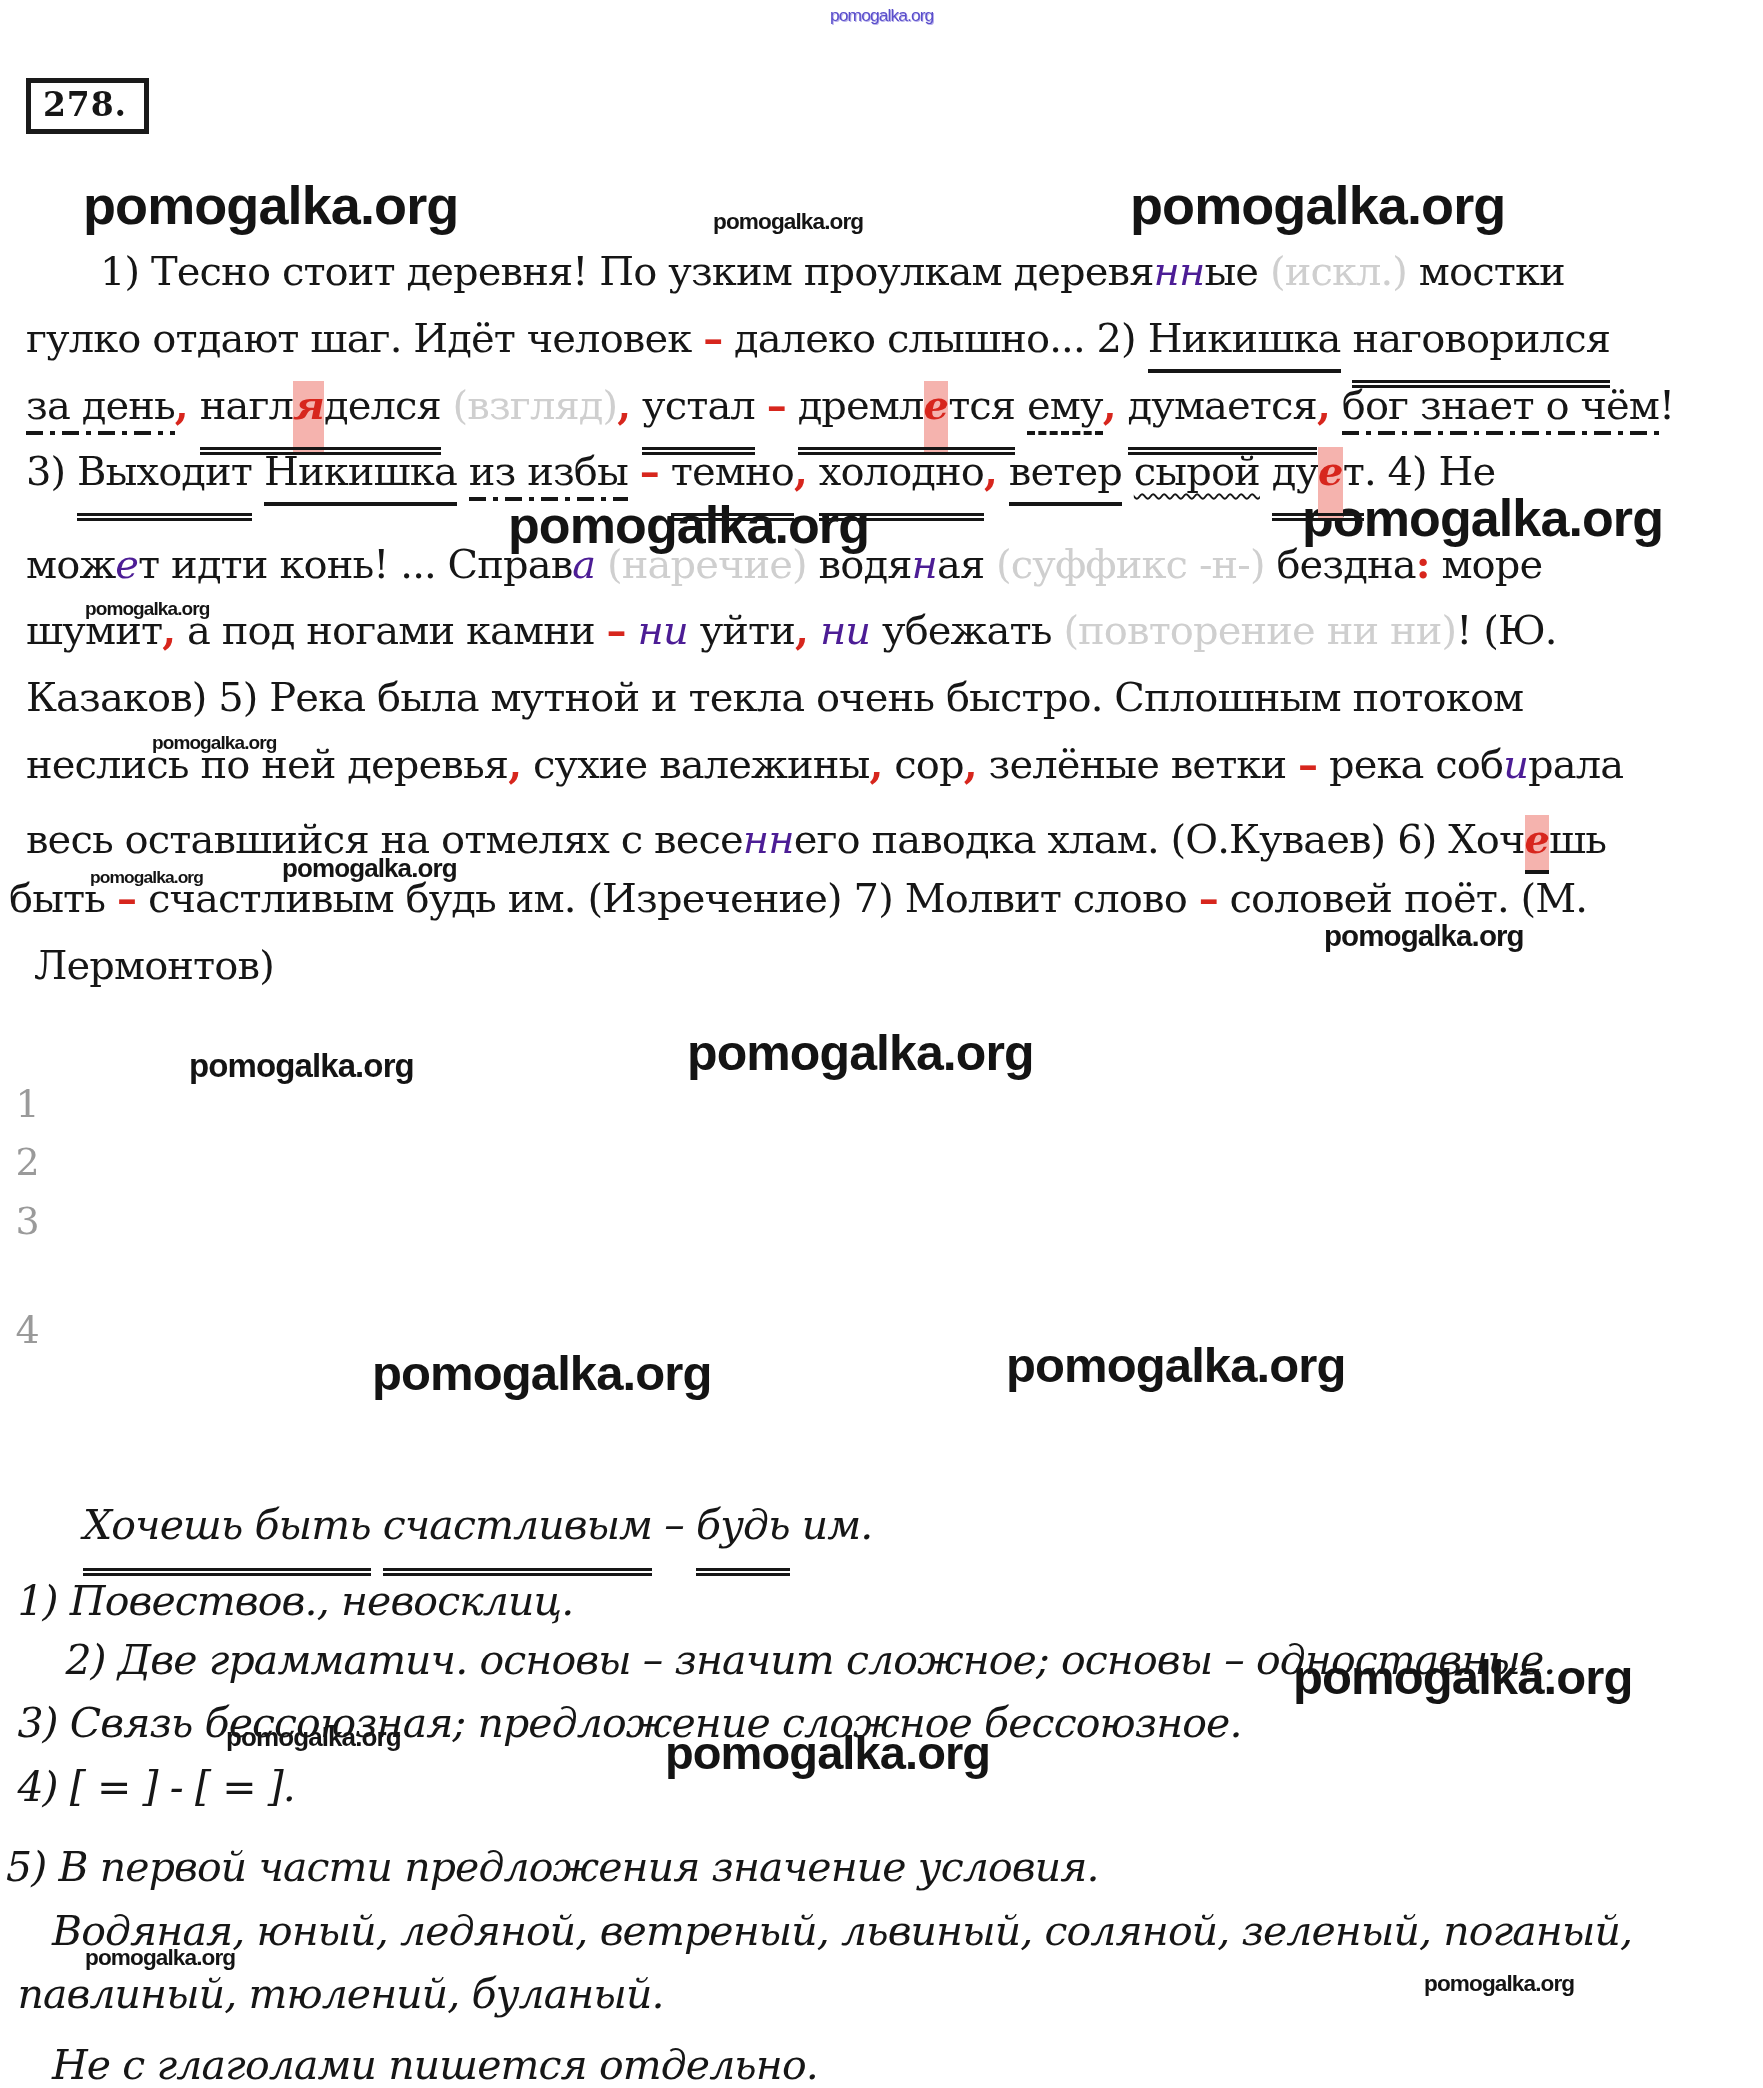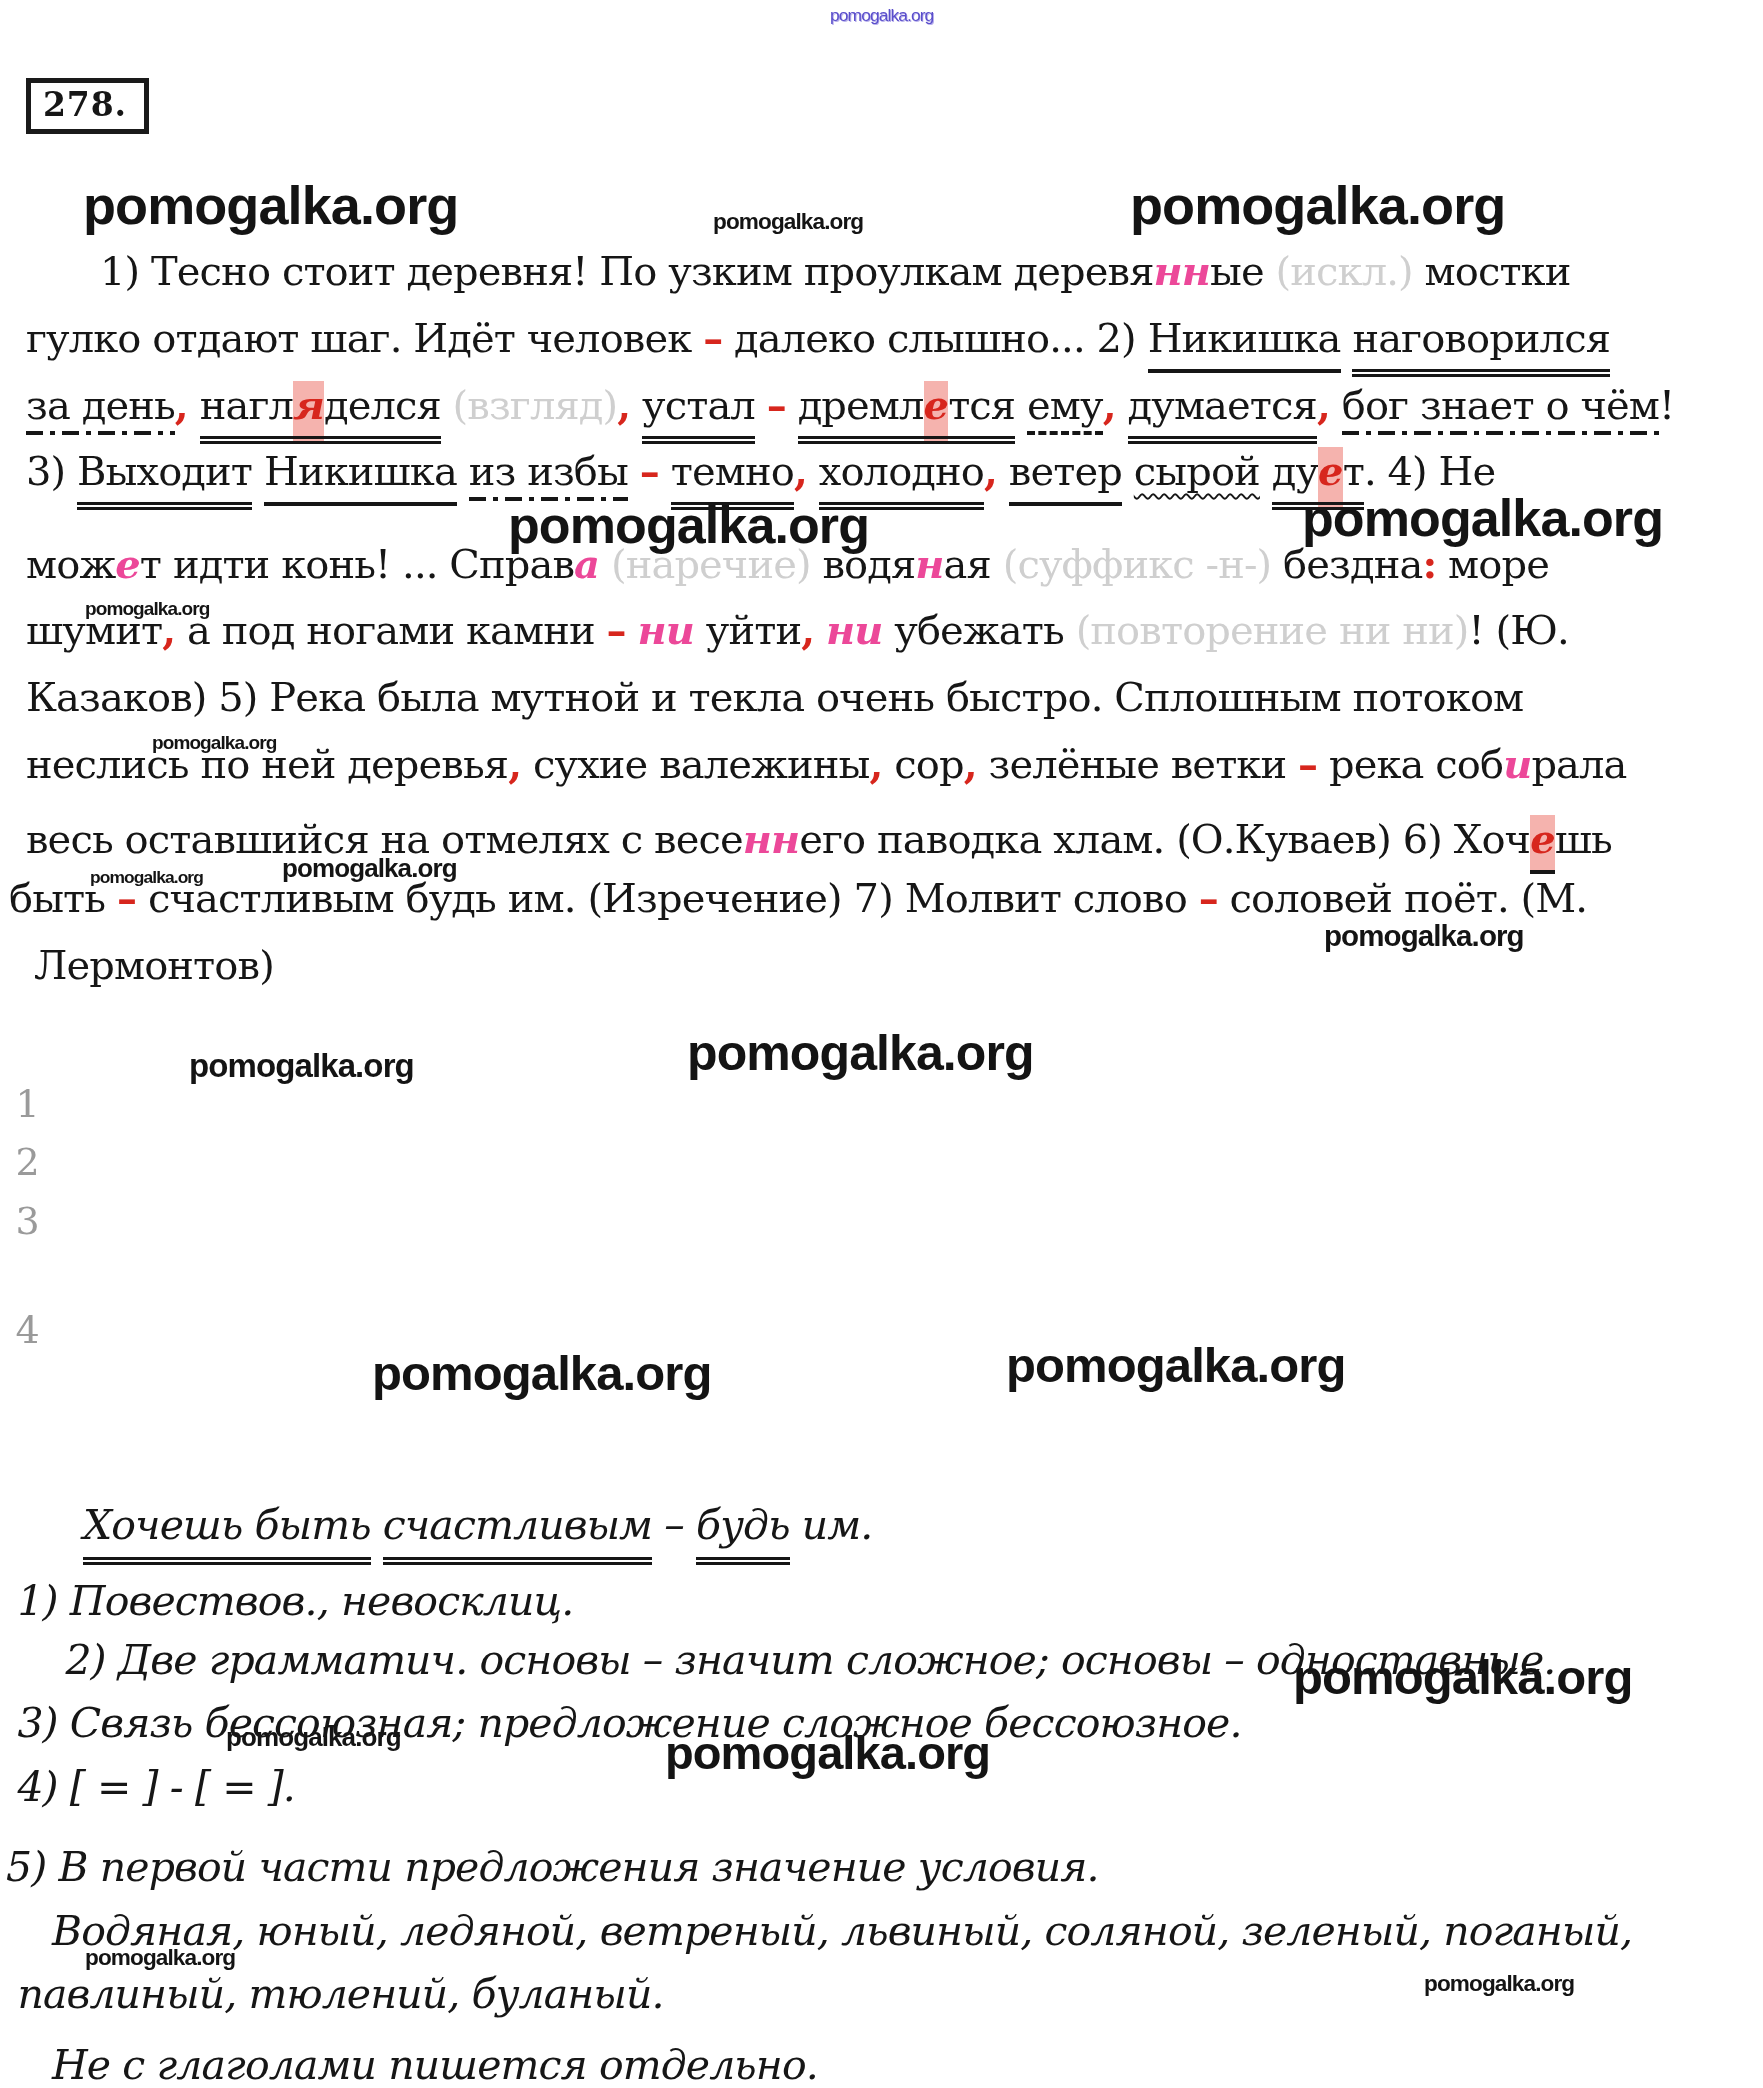--- a/index.html
+++ b/index.html
@@ -4,27 +4,27 @@
 <style>
   html,body{margin:0;padding:0;background:#fff;}
   .page{position:relative;width:1763px;height:2088px;background:#ffffff;overflow:hidden;
         font-family:"DejaVu Serif", serif;color:#161616;}
   .exbox{position:absolute;left:26px;top:78px;border:5.2px solid #1a1a1a;padding:1.7px 17.4px 5.2px 12px;}
   .exbox span{font-size:33px;font-weight:bold;letter-spacing:0.9px;}
   .tline{position:absolute;white-space:nowrap;font-size:40px;letter-spacing:-0.9px;line-height:1.15;}
   .main .tline{font-style:normal;}
   .analysis .tline{font-style:italic;font-size:41px;}
   
-  .c-r{color:#ec4899;font-weight:bold;font-style:italic;}
+  .c-r{color:#4c1d95;font-weight:normal;font-style:italic;}
   .c-rp{color:#d7261d;font-weight:bold;}
   .c-g{color:#cfcfcf;}
   .c-hl{color:#d7261d;font-weight:bold;font-style:italic;background:#f5b3ae;}
   
   .u-u1{border-bottom:4.3px solid #161616;padding-bottom:8px;}
-  .u-u2{border-bottom:8.7px double #161616;padding-bottom:8px;}
+  .u-u2{border-bottom:8.7px double #161616;padding-bottom:19px;}
   .u-da{border-bottom:4.3px dashed #161616;padding-bottom:2.6px;}
   .u-dd{padding-bottom:7px;background-image:repeating-linear-gradient(90deg,#161616 0 17.4px,transparent 17.4px 24px,#161616 24px 29px,transparent 29px 36px);background-size:36px 4.3px;background-repeat:repeat-x;background-position:0 100%;}
   .u-wv{text-decoration:underline wavy 2.2px #161616;text-underline-offset:7.8px;}
   .wm{position:absolute;font-family:"Liberation Sans", sans-serif;font-weight:bold;letter-spacing:-0.9px;color:#141414;white-space:nowrap;}
   .wm.blue{color:#5a4ecb;text-shadow:0.9px 0.9px 0 #b9b2ec;font-weight:normal;}
   .mnum{position:absolute;left:15.6px;font-size:38px;color:#9a9a9a;font-family:"DejaVu Serif", serif;}
 </style>
 </head>
 <body>
 

